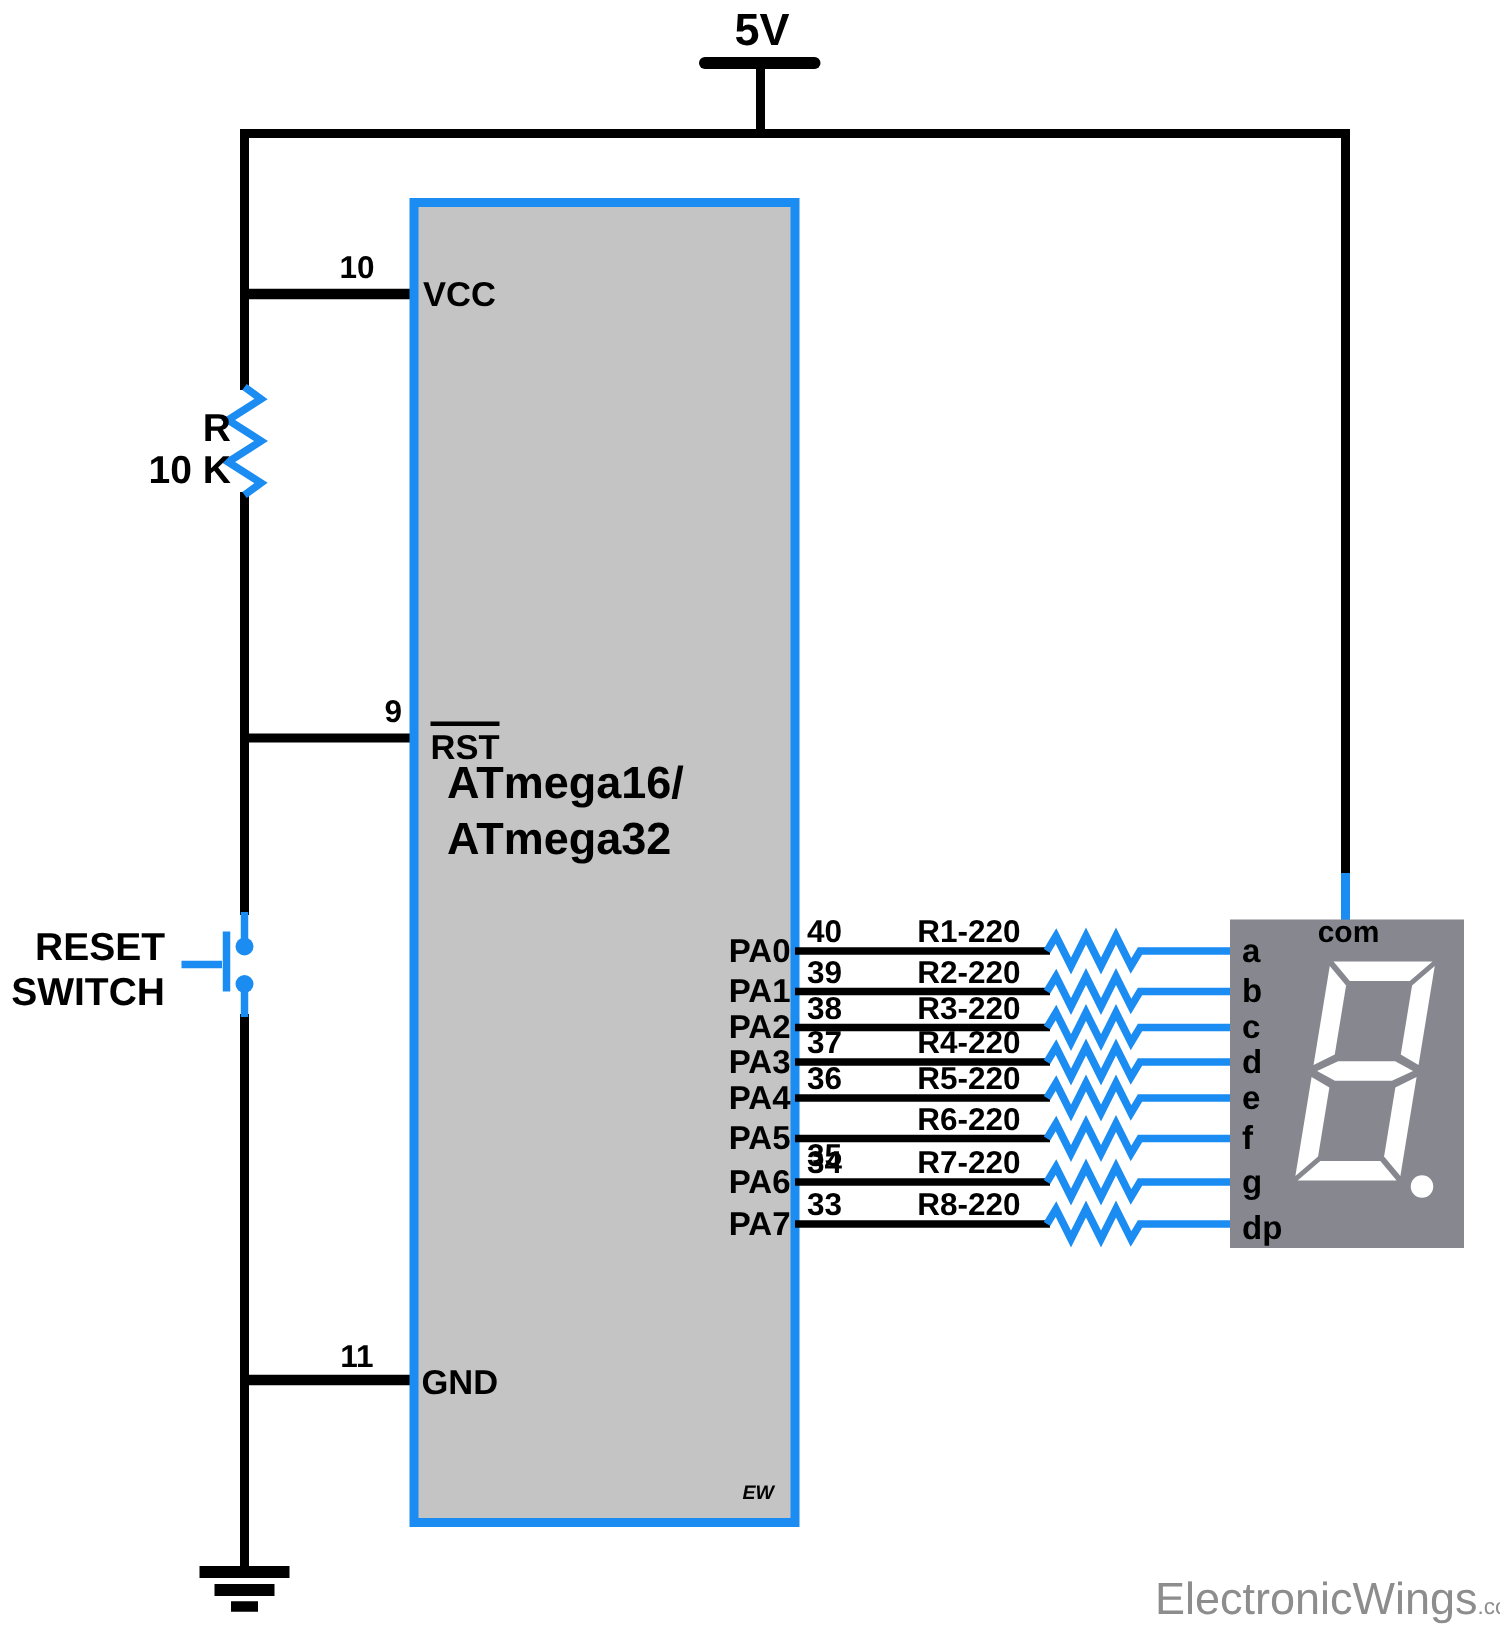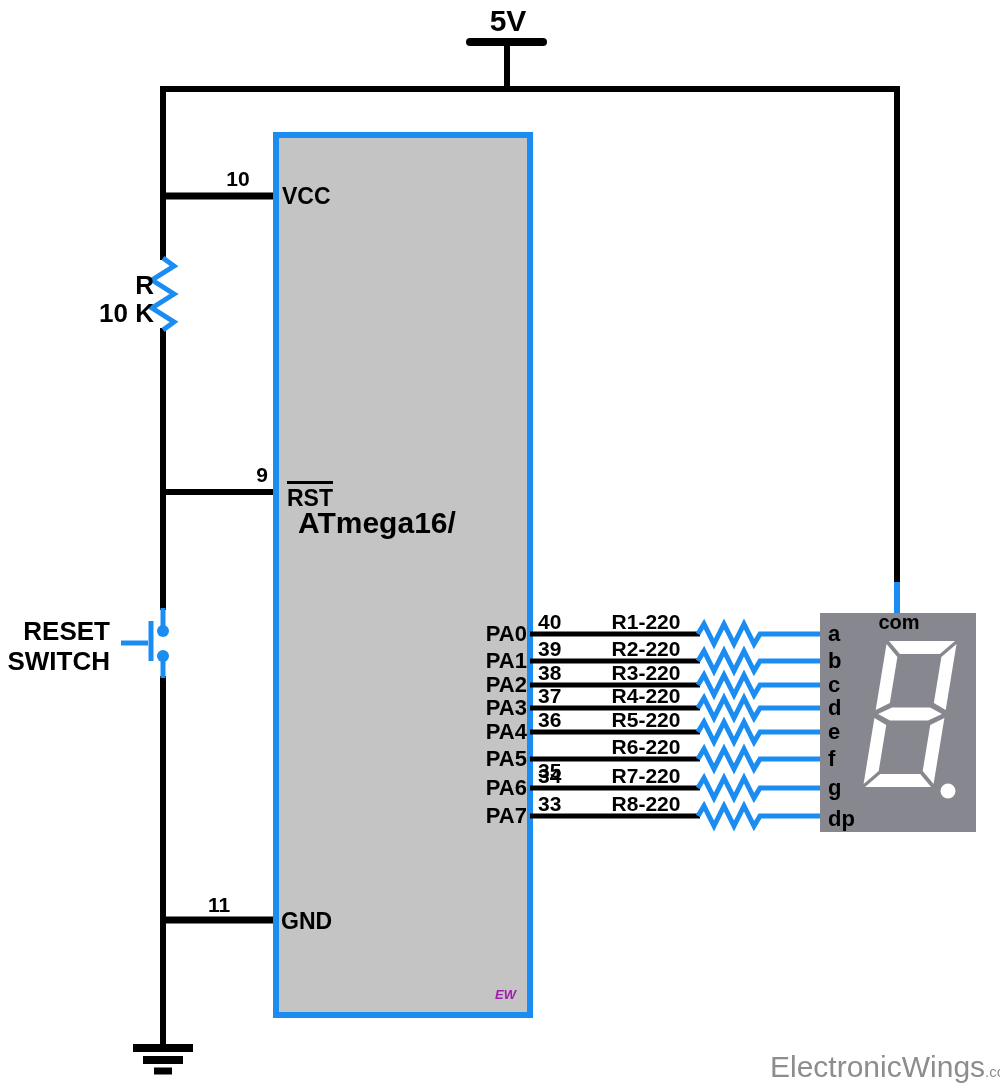--- a/index.html
+++ b/index.html
@@ -15,23 +15,23 @@
   }
   .lbl-5v      { left:462px; top:4px;  width:92px; text-align:center; font-size:30px; }
   .lbl-pullup  { left:58px;  top:271px; width:96px; text-align:right; font-size:26px; line-height:28px; }
   .lbl-pin10   { left:208px; top:167px; width:60px; text-align:center; font-size:21px; }
   .lbl-vcc     { left:282px; top:183px; font-size:23px; }
   .lbl-pin9    { left:208px; top:463px; width:60px; text-align:right; font-size:21px; }
   .lbl-rst     { left:287px; top:481px; font-size:23px; }
   .lbl-rst span{ display:inline-block; border-top:3px solid #000; padding-top:1px; }
   .lbl-chipname{ left:298px; top:504px; width:242px; text-align:left; font-size:30px; line-height:37px; }
   .lbl-reset   { left:6px;  top:616px; width:104px; text-align:right; font-size:26px; line-height:30px; }
-  .lbl-pin11   { left:208px; top:893px; width:60px; text-align:left; font-size:21px; }
+  .lbl-pin11   { left:208px; top:893px; width:60px; text-align:center; font-size:21px; }
   .lbl-gnd     { left:281px; top:908px; font-size:23px; }
-  .lbl-ew      { left:495px; top:987px; font-size:13px; font-style:italic; color:#a21caf; }
+  .lbl-ew      { left:495px; top:987px; font-size:13px; font-style:italic; color:#000000; }
   .lbl-com     { left:862px; top:611px; width:74px; text-align:center; font-size:20px; }
   .pa-lbl  { left:445px; width:82px;  text-align:right; font-size:22px; }
   .num-lbl { left:538px; font-size:21px; }
   .res-lbl { left:595px; width:102px; text-align:center; font-size:21px; }
   .seg-lbl { left:828px; font-size:22px; }
   .branding {
     position:absolute; left:770px; top:1050px; width:226px; text-align:right;
     color:#8d8d8d; font-family:"Liberation Sans", sans-serif; white-space:nowrap;
   }
   .branding .brand-name { font-size:30px; }
@@ -123,20 +123,21 @@
   </div>
 
   <div class="lbl lbl-pin10">10</div>
   <div class="lbl lbl-vcc">VCC</div>
 
   <div class="lbl lbl-pin9">9</div>
   <div class="lbl lbl-rst"><span>RST</span></div>
 
   <div class="lbl lbl-chipname">
     <div>ATmega16/</div>
+    <div>ATmega32</div>
   </div>
 
   <div class="lbl lbl-reset">
     <div>RESET</div>
     <div>SWITCH</div>
   </div>
 
   <div class="lbl lbl-pin11">11</div>
   <div class="lbl lbl-gnd">GND</div>
 

